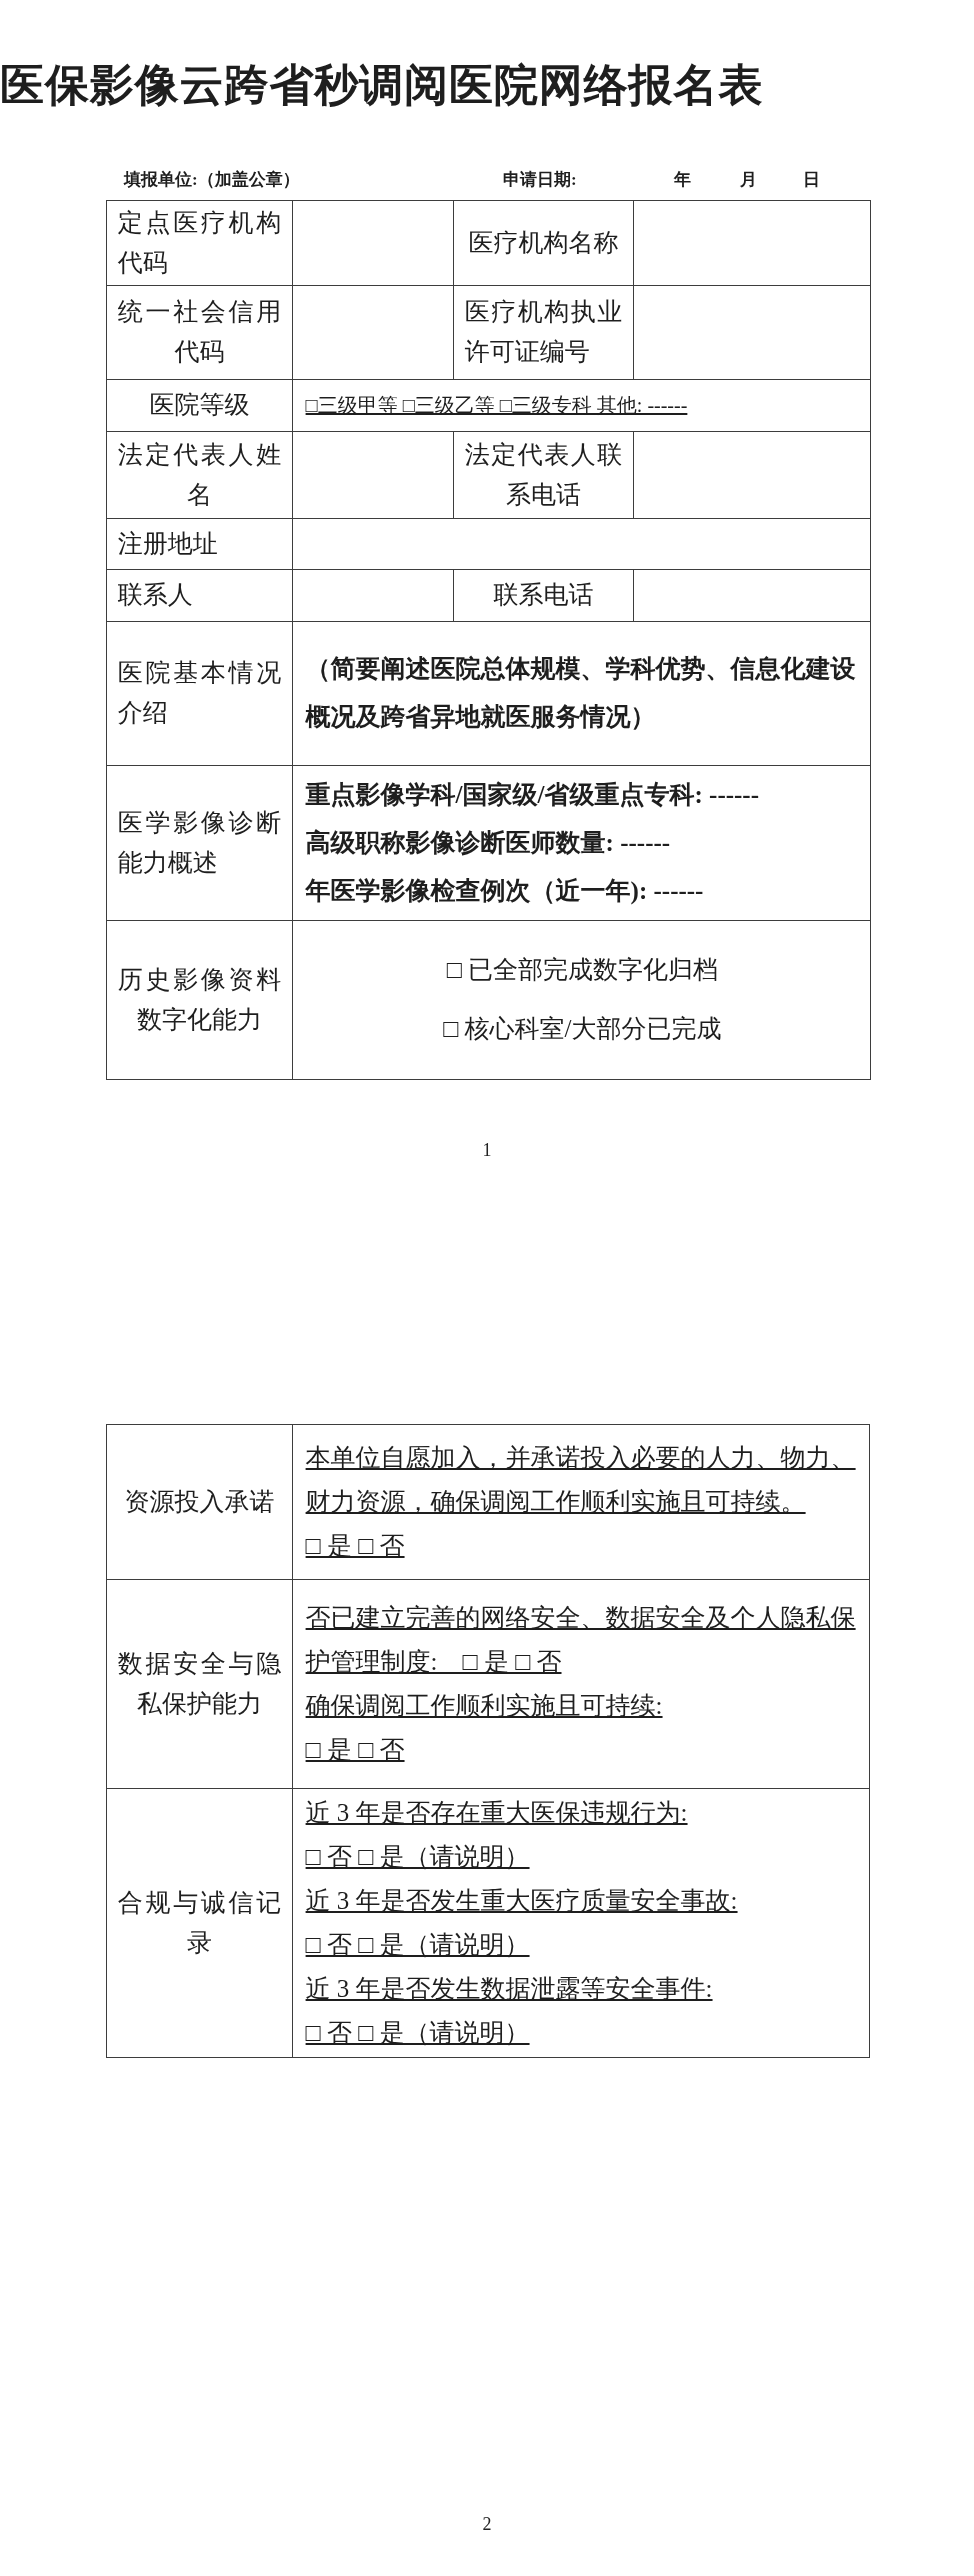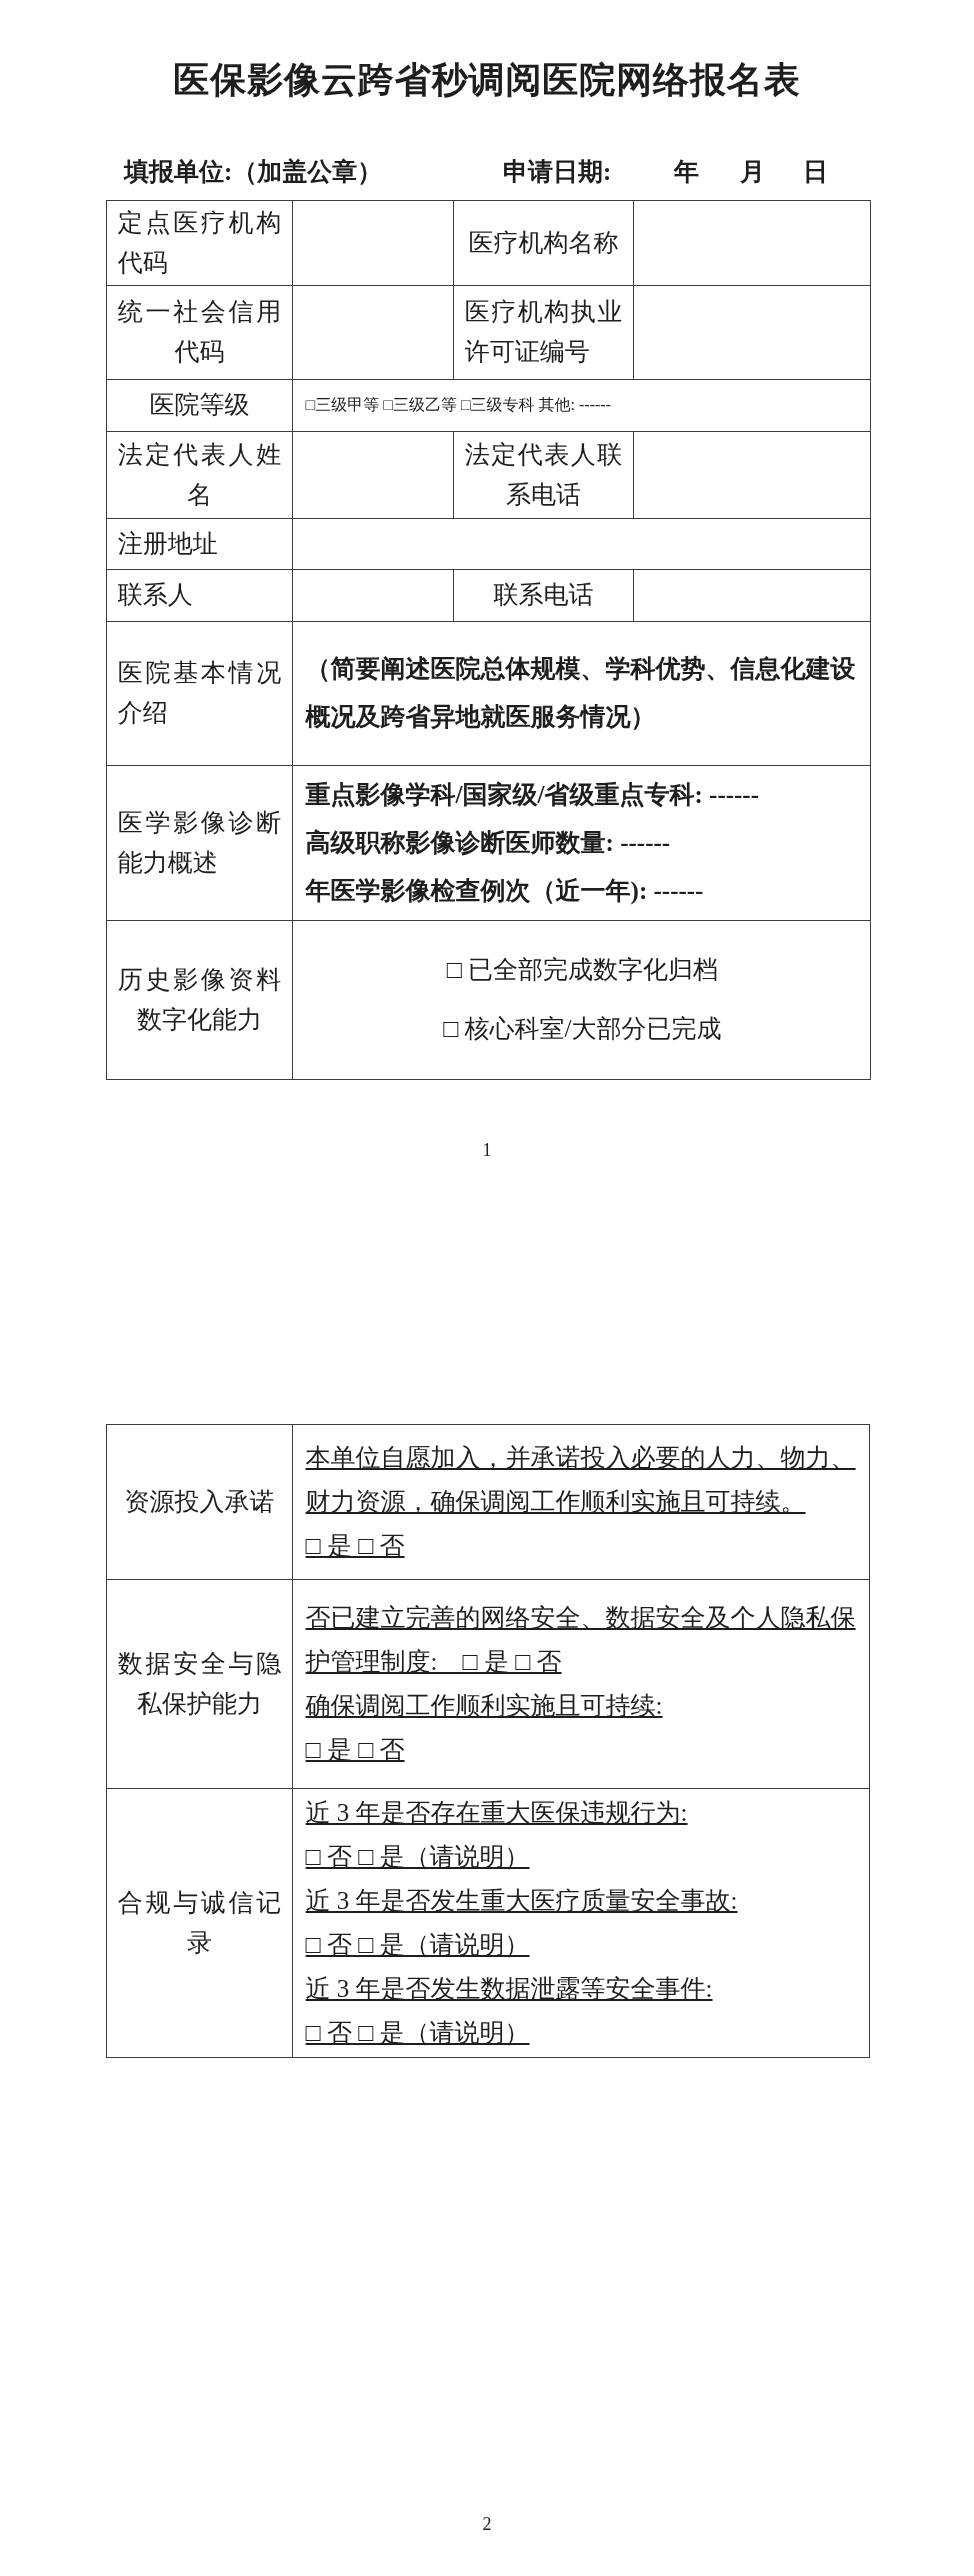--- a/index.html
+++ b/index.html
@@ -8,29 +8,28 @@
     width:974px;
     height:2576px;
     background:#ffffff;
     font-family:"Liberation Serif","DejaVu Serif",serif;
     color:#1e1e1e;
     overflow:hidden;
   }
   .title{
     position:absolute;
     top:56px;left:0;width:100%;
-    text-align:center;
-    font-size:36px;
+    font-size:44px;
     font-weight:bold;
     letter-spacing:0.9px;
   }
   .form-header{
     position:absolute;
-    top:155px;left:106px;width:763px;height:36px;
-    font-size:25px;
+    top:168px;left:106px;width:763px;height:36px;
+    font-size:17px;
     font-weight:bold;
   }
   .fh-unit{position:absolute;left:18px;top:0;}
   .fh-date{position:absolute;left:397px;top:0;text-align:right;}
   .fh-year{position:absolute;left:568px;top:0;}
   .fh-month{position:absolute;left:634px;top:0;}
   .fh-day{position:absolute;left:697px;top:0;}
 
   table{border-collapse:collapse;table-layout:fixed;background:#fff;}
   .t1{position:absolute;top:200px;left:106px;width:763px;}
@@ -44,21 +43,21 @@
   }
   
   .lbl{
     text-align:justify;
     text-justify:inter-ideograph;
     line-height:1.6;
   }
   .lc{text-align-last:center;}
   
   .ct{text-align:left;padding:1.8px 10.8px 1.8px 12.6px;}
-  .opt{font-size:16px;}
+  .opt{font-size:20px;text-decoration:underline;}
   .ln8{line-height:1.92;font-weight:bold;}
   .ln9{line-height:2.35;text-align:center;}
   .lnp2{line-height:1.76;text-decoration:underline;}
 
   
   .r1{height:81px}.r2{height:94px}.r3{height:52px}.r4{height:87px}
   .r5{height:51px}.r6{height:52px}.r7{height:144px}.r8{height:155px}.r9{height:159px}
   
   .p2r1{height:155px}.p2r2{height:209px}.p2r3{height:249px}
 

